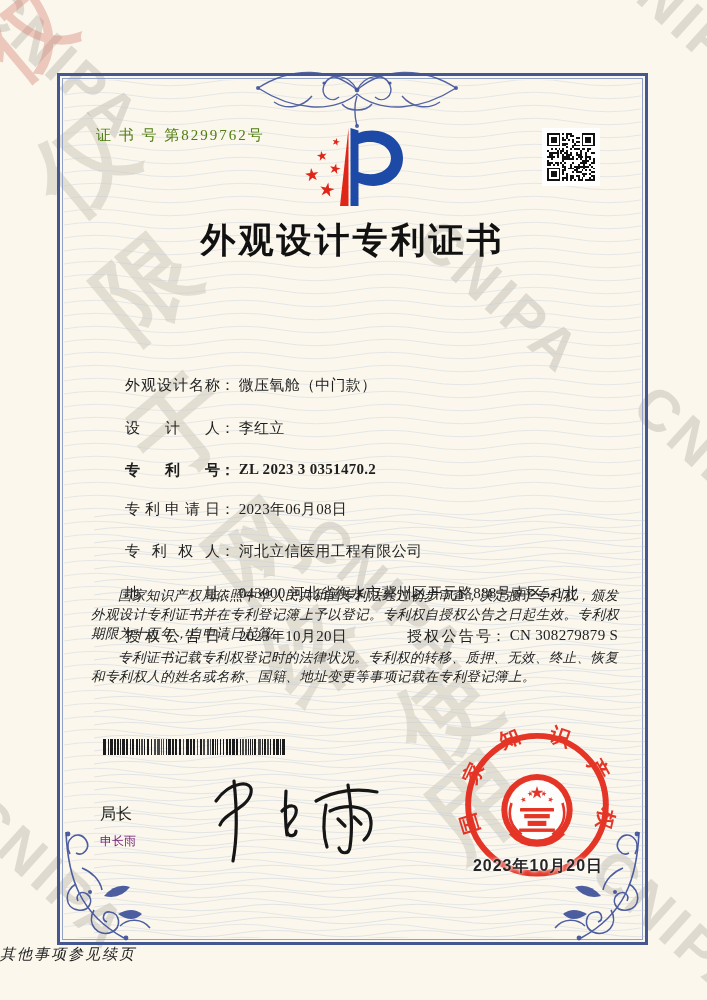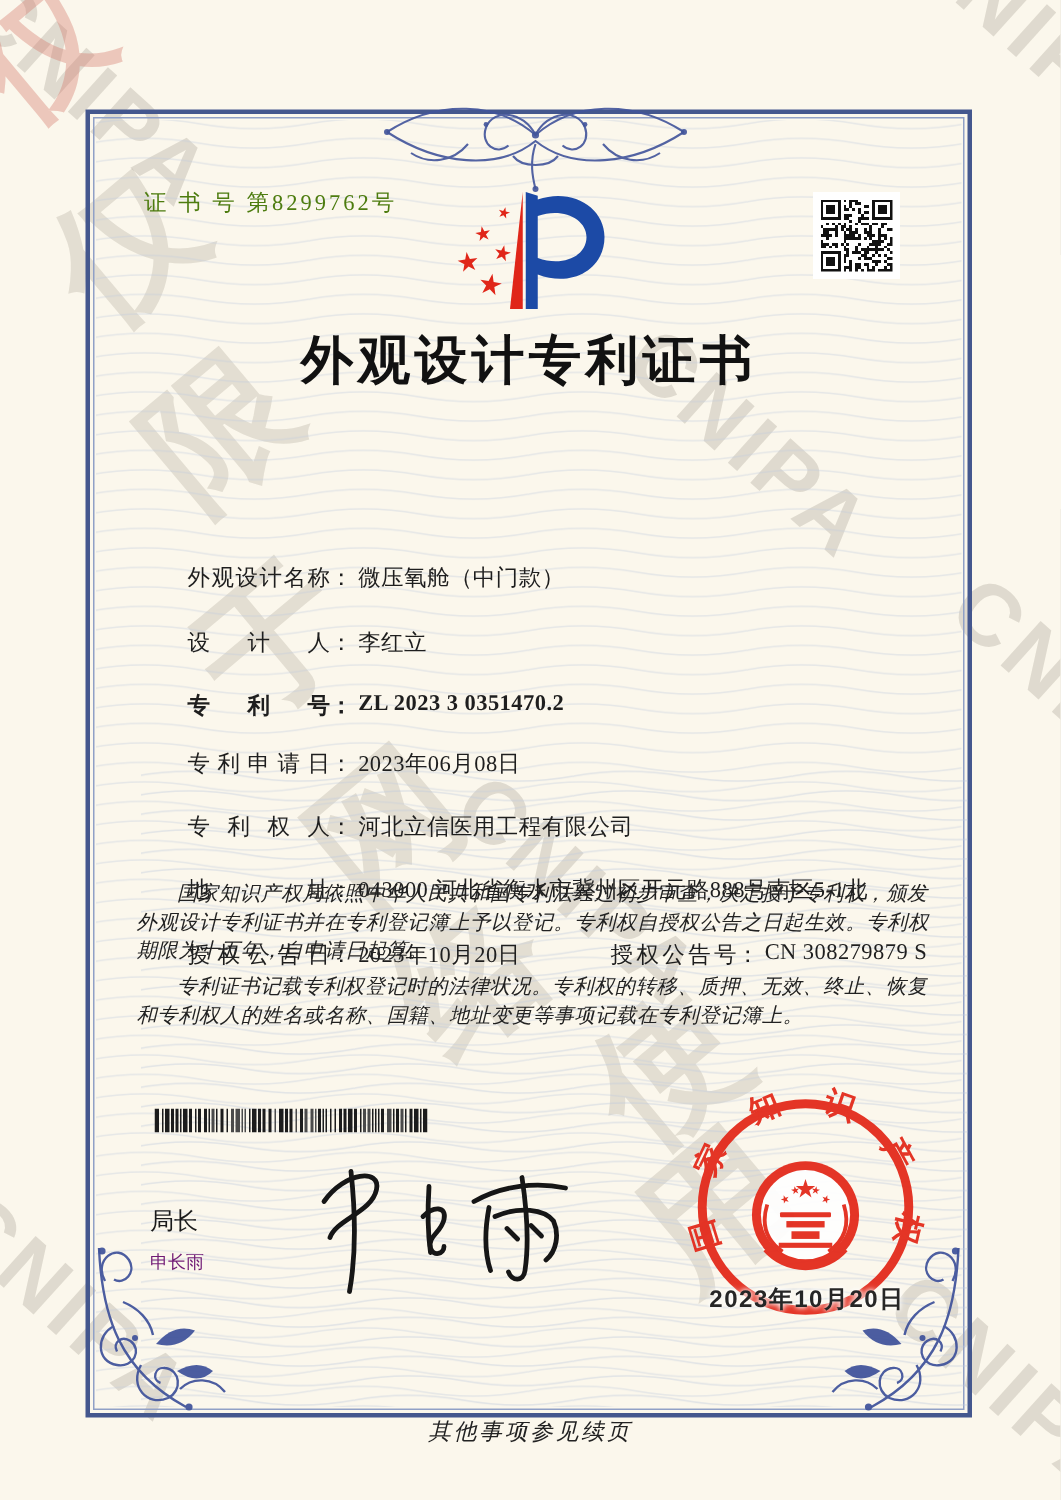--- a/index.html
+++ b/index.html
@@ -32,21 +32,21 @@
   .signer-title{position:absolute;left:40px;top:728px;font-size:16px;color:#1a1a1a;
          font-family:"Liberation Sans","DejaVu Sans",sans-serif;}
   .signer-name{position:absolute;left:40px;top:757px;font-size:12px;color:#701a75;
          font-family:"Liberation Sans","DejaVu Sans",sans-serif;}
   .sig{position:absolute;left:130px;top:685px;width:215px;height:110px;}
   .seal{position:absolute;left:392px;top:642px;width:170px;height:170px;}
   .seal-date{position:absolute;left:398px;top:780px;width:160px;text-align:center;font-size:16px;
          font-weight:bold;color:#262626;font-family:"Liberation Sans","DejaVu Sans",sans-serif;
          text-shadow:0 0 3px #fff,0 0 5px #fff;letter-spacing:1px;}
   .pageinfo{position:absolute;left:0;top:835px;width:100%;text-align:center;font-size:13px;color:#2a2a2a;letter-spacing:1px;}
-  .note{position:absolute;left:0;top:945px;width:100%;text-align:center;font-size:15px;color:#222;
+  .note{position:absolute;left:0;top:945px;width:100%;font-size:15px;color:#222;
         font-style:italic;letter-spacing:2px;}
   .orn-top{position:absolute;left:192px;top:-6px;width:210px;height:60px;}
   .orn-bl{position:absolute;left:0px;bottom:-2px;width:122px;height:118px;}
   .orn-br{position:absolute;right:0px;bottom:-2px;width:122px;height:118px;transform:scaleX(-1);}
 </style>
 </head>
 <body>
 
 <div class="page">
 

